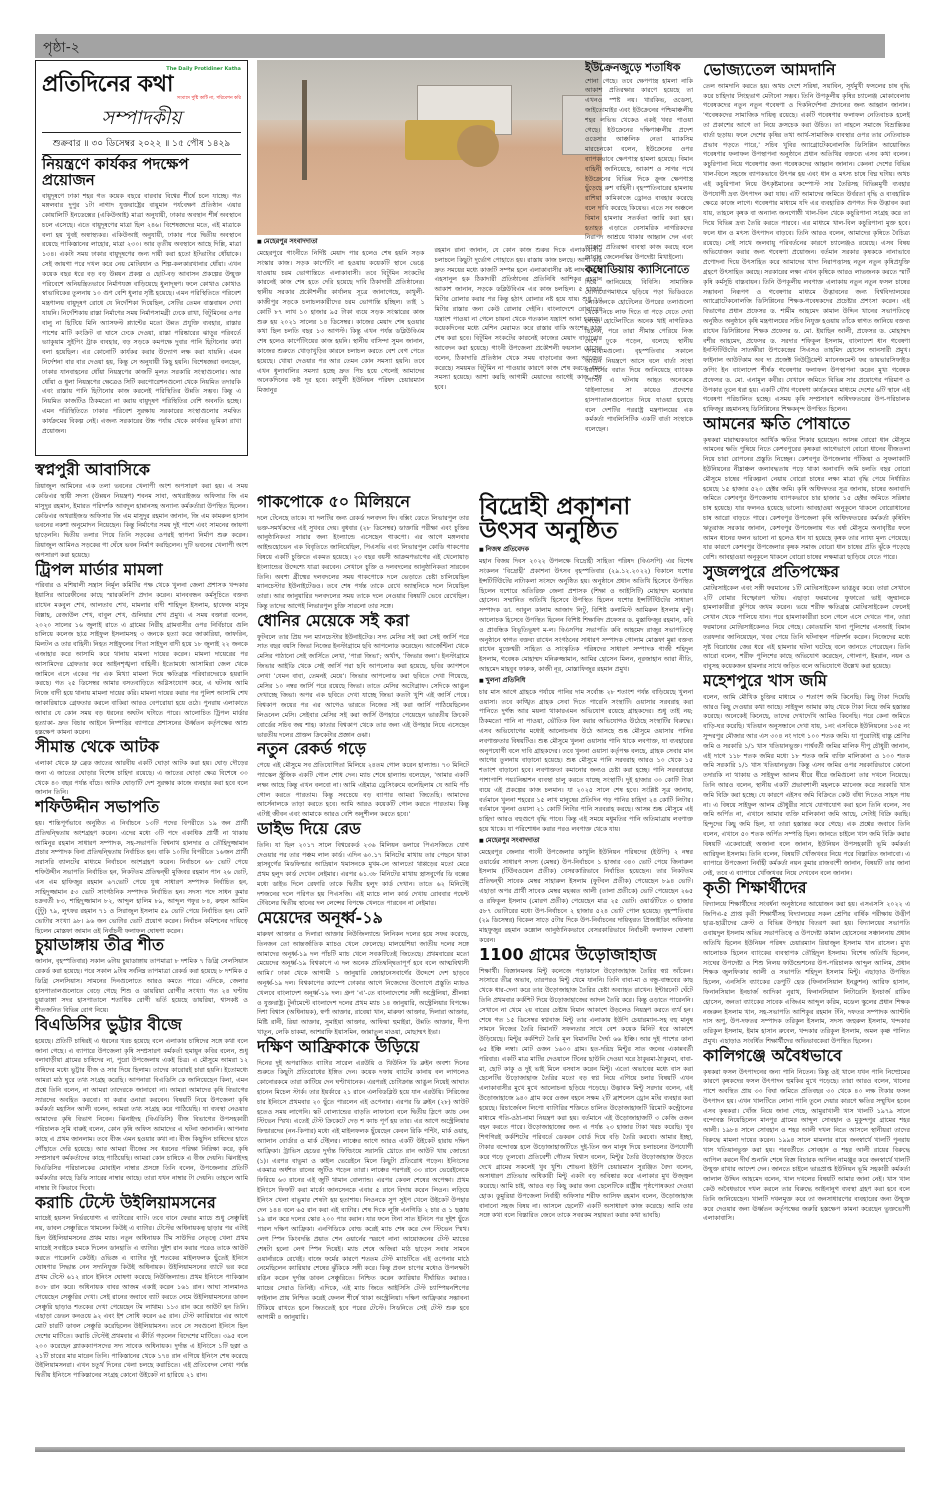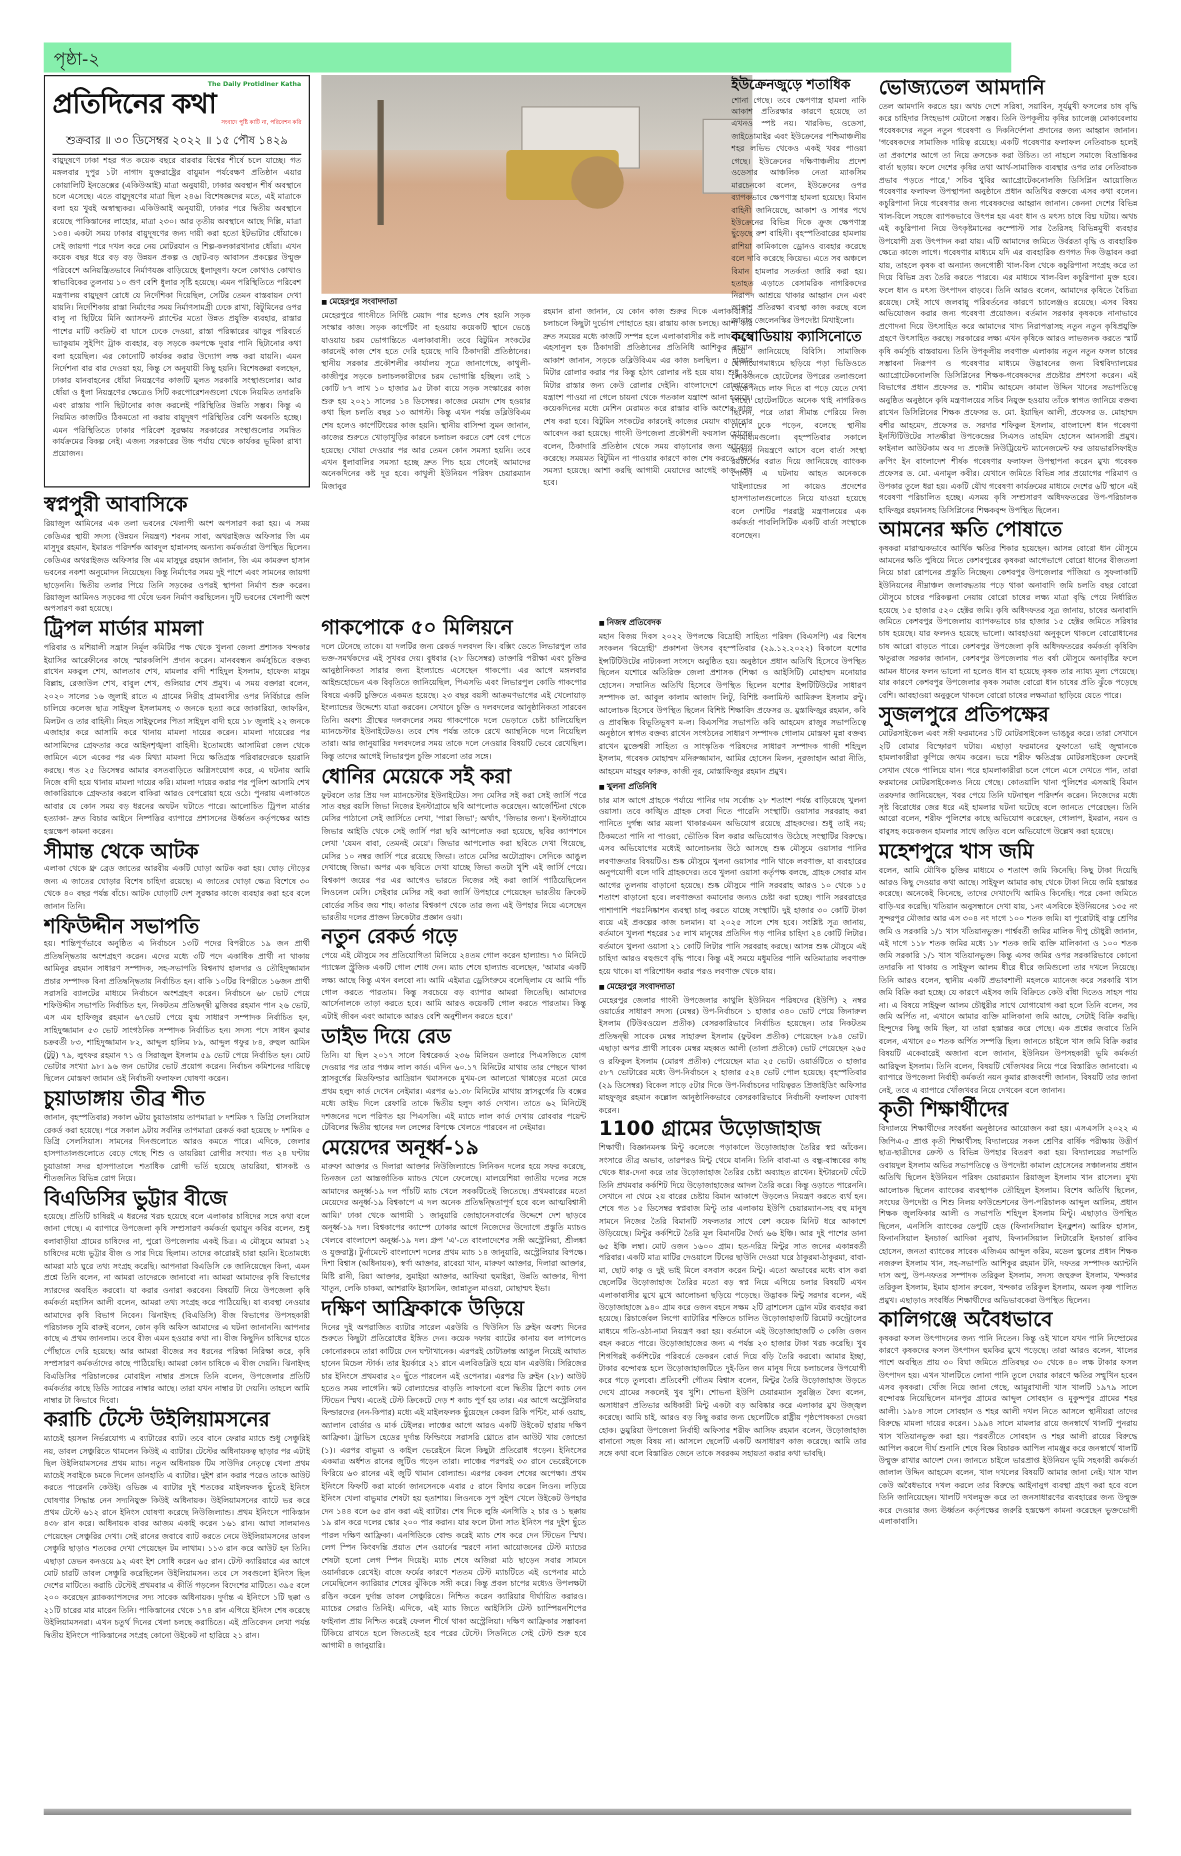--- a/index.html
+++ b/index.html
@@ -1,18 +1,18 @@
 <!DOCTYPE html>
 <html><head>
 <meta charset="utf-8">
 <style>
   * { box-sizing: border-box; margin: 0; padding: 0; }
   html, body { width: 945px; height: 1485px; background: #ffffff; overflow: hidden; }
   body { font-family: "DejaVu Sans", "Liberation Sans", sans-serif; color: #111; position: relative; }
-  .topbar { position: absolute; left: 35px; top: 34px; width: 774px; height: 24px; background: #86efac; }
+  .topbar { position: absolute; left: 35px; top: 34px; width: 850px; height: 24px; background: #a3a3a3; }
   .pagenum { position: absolute; left: 8px; top: 2px; font-size: 14px; color: #222; }
   .page { position: absolute; left: 35px; top: 60px; width: 875px; height: 1340px; }
   .col { position: absolute; top: 0; overflow: hidden; }
   .body-text { font-family: "DejaVu Serif", "Liberation Serif", serif; font-size: 6.3px; line-height: 9.8px; text-align: justify; color: #222; }
   .hl { font-family: "DejaVu Sans", "Liberation Sans", sans-serif; font-weight: 700; text-align: left; color: #111; line-height: 1.05; margin: 2px 0 2px; }
   .hl.m { font-size: 16px; }
   .hl.l { font-size: 23px; }
   .hl.red { color: #e0101c; font-size: 24px; line-height: 30px; }
   .byline { font-family: "DejaVu Sans", "Liberation Sans", sans-serif; font-size: 6.5px; font-weight: 700; margin: 1px 0; }
   .byline::before { content: "■ "; font-size: 5px; }
@@ -39,21 +39,23 @@
   <span class="pagenum" data-name="page-number">পৃষ্ঠা-২</span>
 </div>
 
 <div class="page" data-name="newspaper-page">
 
   <div class="col" style="left:0;width:213px;" data-name="column-1">
     <div class="masthead" data-name="masthead">
       <div class="mast-en" data-name="masthead-english-name">The Daily Protidiner Katha</div>
       <div class="mast-title" data-name="masthead-title">প্রতিদিনের কথা</div>
       <div class="mast-tag" data-name="masthead-tagline">সংবাদে পুষ্টি কাটি না, পরিবেশন করি</div>
+      <div class="mast-sub" data-name="section-title">সম্পাদকীয়</div>
       <div class="mast-date" data-name="issue-date">শুক্রবার ॥ ৩০ ডিসেম্বর ২০২২ ॥ ১৫ পৌষ ১৪২৯</div>
+      <div class="hl m" data-name="editorial-headline" style="font-size:15px;">নিয়ন্ত্রণে কার্যকর পদক্ষেপ প্রয়োজন</div>
       <div class="body-text" data-name="editorial-body">বায়ুদূষণে ঢাকা শহর গত কয়েক বছরে বারবার বিশ্বের শীর্ষে চলে যাচ্ছে। গত মঙ্গলবার দুপুর ১টা নাগাদ যুক্তরাষ্ট্রের বায়ুমান পর্যবেক্ষণ প্রতিষ্ঠান এয়ার কোয়ালিটি ইনডেক্সের (একিউআই) মাত্রা অনুযায়ী, ঢাকার অবস্থান শীর্ষ অবস্থানে চলে এসেছে। এতে বায়ুদূষণের মাত্রা ছিল ২৪৬। বিশেষজ্ঞদের মতে, এই মাত্রাকে বলা হয় খুবই অস্বাস্থ্যকর। একিউআই অনুযায়ী, ঢাকার পরে দ্বিতীয় অবস্থানে রয়েছে পাকিস্তানের লাহোর, মাত্রা ২৩০। আর তৃতীয় অবস্থানে আছে দিল্লি, মাত্রা ১৩৪। একটা সময় ঢাকার বায়ুদূষণের জন্য দায়ী করা হতো ইটভাটার ধোঁয়াকে। সেই জায়গা পরে দখল করে নেয় মোটরযান ও শিল্প-কলকারখানার ধোঁয়া। এখন কয়েক বছর ধরে বড় বড় উন্নয়ন প্রকল্প ও ছোট-বড় আবাসন প্রকল্পের উন্মুক্ত পরিবেশে অনিয়ন্ত্রিতভাবে নির্মাণযজ্ঞ বাড়িয়েছে ধুলাদূষণ। ফলে কোথাও কোথাও স্বাভাবিকের তুলনায় ১০ গুণ বেশি ধুলার সৃষ্টি হয়েছে। এমন পরিস্থিতিতে পরিবেশ মন্ত্রণালয় বায়ুদূষণ রোধে যে নির্দেশিকা দিয়েছিল, সেটির তেমন বাস্তবায়ন দেখা যায়নি। নির্দেশিকায় রাস্তা নির্মাণের সময় নির্মাণসামগ্রী ঢেকে রাখা, বিটুমিনের ওপর বালু না ছিটিয়ে মিনি অ্যাসফল্ট প্ল্যান্টের মতো উন্নত প্রযুক্তি ব্যবহার, রাস্তার পাশের মাটি কংক্রিট বা ঘাসে ঢেকে দেওয়া, রাস্তা পরিষ্কারের ঝাড়ুর পরিবর্তে ভ্যাকুয়াম সুইপিং ট্রাক ব্যবহার, বড় সড়কে কমপক্ষে দুবার পানি ছিটানোর কথা বলা হয়েছিল। এর কোনোটি কার্যকর করার উদ্যোগ লক্ষ করা যায়নি। এমন নির্দেশনা বার বার দেওয়া হয়, কিন্তু সে অনুযায়ী কিছু হয়নি। বিশেষজ্ঞরা বলছেন, ঢাকার যানবাহনের ধোঁয়া নিয়ন্ত্রণের কাজটি মূলত সরকারি সংস্থাগুলোর। আর ধোঁয়া ও ধুলা নিয়ন্ত্রণের ক্ষেত্রেও সিটি করপোরেশনগুলো থেকে নিয়মিত তদারকি এবং রাস্তায় পানি ছিটানোর কাজ করলেই পরিস্থিতির উন্নতি সম্ভব। কিন্তু এ নিয়মিত কাজটিও ঠিকমতো না করায় বায়ুদূষণ পরিস্থিতির বেশি অবনতি হচ্ছে। এমন পরিস্থিতিতে ঢাকার পরিবেশ সুরক্ষায় সরকারের সংস্থাগুলোর সমন্বিত কার্যক্রমের বিকল্প নেই। এজন্য সরকারের উচ্চ পর্যায় থেকে কার্যকর ভূমিকা রাখা প্রয়োজন।</div>
     </div>
     <div data-name="article">
       <div class="hl m" data-name="article-headline">স্বপ্নপুরী আবাসিকে</div>
       <div class="body-text" data-name="article-body">রিয়াজুল আমিনের এক তলা ভবনের খেলাপী অংশ অপসারণ করা হয়। এ সময় কেডিএর স্থায়ী সদস্য (উন্নয়ন নিয়ন্ত্রণ) শবনম সাবা, অথরাইজড অফিসার জি এম মাসুদুর রহমান, ইমারত পরিদর্শক আবদুল হান্নানসহ অন্যান্য কর্মকর্তারা উপস্থিত ছিলেন। কেডিএর অথরাইজড অফিসার জি এম মাসুদুর রহমান জানান, জি এম কামরুল হাসান ভবনের নকশা অনুমোদন নিয়েছেন। কিন্তু নির্মাণের সময় দুই পাশে এবং সামনের জায়গা ছাড়েননি। দ্বিতীয় তলার পিয়ে তিনি সড়কের ওপরই স্থাপনা নির্মাণ শুরু করেন। রিয়াজুল আমিনও সড়কের গা ঘেঁষে ভবন নির্মাণ করছিলেন। দুটি ভবনের খেলাপী অংশ অপসারণ করা হয়েছে।</div>
     </div>
     <div data-name="article">
       <div class="hl m" data-name="article-headline">ট্রিপল মার্ডার মামলা</div>
       <div class="body-text" data-name="article-body">পরিবার ও মশিয়ালী সন্ত্রাস নির্মূল কমিটির পক্ষ থেকে খুলনা জেলা প্রশাসক খন্দকার ইয়াসির আরেফীনের কাছে স্মারকলিপি প্রদান করেন। মানববন্ধন কর্মসূচিতে বক্তব্য রাখেন মকবুল শেখ, আলতাব শেখ, মামলার বাদী শাহিদুল ইসলাম, হাফেজ মাসুম বিল্লাহ, রেজাউল শেখ, বাবুল শেখ, গুলিয়ার শেখ প্রমুখ। এ সময় বক্তারা বলেন, ২০২০ সালের ১৬ জুলাই রাতে এ গ্রামের নিরীহ গ্রামবাসীর ওপর নির্বিচারে গুলি চালিয়ে কলেজ ছাত্র সাইফুল ইসলামসহ ৩ জনকে হত্যা করে জাকারিয়া, জাফরিন, মিলটন ও তার বাহিনী। নিহত সাইফুলের পিতা সাইদুল বাদী হয়ে ১৮ জুলাই ২২ জনকে এজাহার করে আসামি করে থানায় মামলা দায়ের করেন। মামলা দায়েরের পর আসামিদের গ্রেফতার করে আইনশৃঙ্খলা বাহিনী। ইতোমধ্যে আসামিরা জেল থেকে জামিনে এসে একের পর এক মিথ্যা মামলা দিয়ে ক্ষতিগ্রস্ত পরিবারদেরকে হয়রানি করছে। গত ২৫ ডিসেম্বর আমার বসতবাড়িতে অগ্নিসংযোগ করে, এ ঘটনায় আমি নিজে বাদী হয়ে থানায় মামলা দায়ের করি। মামলা দায়ের করার পর পুলিশ আসামি শেখ জাকারিয়াকে গ্রেফতার করলে বাকিরা আরও বেপরোয়া হয়ে ওঠে। পুনরায় এলাকাতে আবার যে কোন সময় বড় ধরনের অঘটন ঘটাতে পারে। আলোচিত ট্রিপল মার্ডার হত্যাকা- দ্রুত বিচার আইনে নিষ্পত্তির ব্যাপারে প্রশাসনের ঊর্ধ্বতন কর্তৃপক্ষের আশু হস্তক্ষেপ কামনা করেন।</div>
     </div>
@@ -124,20 +126,21 @@
     <div data-name="article">
       <div class="hl m" data-name="article-headline">দক্ষিণ আফ্রিকাকে উড়িয়ে</div>
       <div class="body-text" data-name="article-body">দিনের দুই অপরাজিত ব্যাটার সারেল এরউয়ি ও থিউনিস ডি ব্রুইন অবশ্য দিনের শুরুতে কিছুটা প্রতিরোধের ইঙ্গিত দেন। কয়েক দফায় ব্যাটের কানায় বল লাগলেও কোনোরকমে তারা কাটিয়ে দেন ঘণ্টাখানেক। এরপরই চোটাক্রান্ত আঙুল নিয়েই আঘাত হানেন মিচেল স্টার্ক। তার ইয়র্কারে ২১ রানে এলবিডব্লিউ হয়ে যান এরউয়ি। সিরিজের চার ইনিংসে প্রথমবার ২০ ছুঁতে পারলেন এই ওপেনার। এরপর ডি ব্রুইন (২৮) আউট হতেও সময় লাগেনি। স্কট বোল্যান্ডের বাড়তি লাফানো বলে দ্বিতীয় স্লিপে ক্যাচ নেন স্টিভেন স্মিথ। এতেই টেস্ট ক্রিকেটে দেড় শ ক্যাচ পূর্ণ হয় তার। এর আগে অস্ট্রেলিয়ার ফিল্ডারদের (নন-কিপার) মধ্যে এই মাইলফলক ছুঁয়েছেন কেবল রিকি পন্টিং, মার্ক ওয়াহ, অ্যালান বোর্ডার ও মার্ক টেইলর। লাঞ্চের আগে আরও একটি উইকেট হারায় দক্ষিণ আফ্রিকা। ট্রাভিস হেডের দুর্দান্ত ফিল্ডিংয়ে সরাসরি থ্রোতে রান আউট খায় জোন্ডো (১)। এরপর বাভুমা ও কাইল ভেরেইনে মিলে কিছুটা প্রতিরোধ গড়েন। ইনিংসের একমাত্র অর্ধশত রানের জুটিও গড়েন তারা। লাঞ্চের পরপরই ৩৩ রানে ভেরেইনেকে ফিরিয়ে ৬৩ রানের এই জুটি থামান বোল্যান্ড। এরপর কেবল শেষের অপেক্ষা। প্রথম ইনিংসে ফিফটি করা মার্কো জানসেনকে এবার ৫ রানে বিদায় করেন লিওন। লড়িয়ে ইনিংস খেলা বাভুমার শেষটা হয় হতাশায়। লিওনকে সুপ সুইপ খেলে উইকেট উপহার দেন ১৪৪ বলে ৬৫ রান করা এই ব্যাটার। শেষ দিকে লুঙ্গি এনগিডি ২ চার ও ১ ছক্কায় ১৯ রান করে দলের স্কোর ২০০ পার করান। যার ফলে টানা সাত ইনিংস পর দুইশ ছুঁতে পারল দক্ষিণ আফ্রিকা। এনগিডিকে বোল্ড করেই ম্যাচ শেষ করে দেন স্টিভেন স্মিথ। লেগ স্পিন কিংবদন্তি প্রয়াত শেন ওয়ার্নের স্মরণে নানা আয়োজনের টেস্ট ম্যাচের শেষটা হলো লেগ স্পিন দিয়েই। ম্যাচ শেষে অজিরা মাঠ ছাড়েন সবার সামনে ওয়ার্নারকে রেখেই। বাজে ফর্মের কারণে শততম টেস্ট ম্যাচটিতে এই ওপেনার মাঠে নেমেছিলেন ক্যারিয়ার শেষের ঝুঁকিকে সঙ্গী করে। কিন্তু প্রবল চাপের মধ্যেও উপলক্ষটা রঙিন করেন দুর্দান্ত ডাবল সেঞ্চুরিতে। নিশ্চিত করেন ক্যারিয়ার দীর্ঘায়িত করারও। ম্যাচের সেরাও তিনিই। এদিকে, এই ম্যাচ জিতে আইসিসি টেস্ট চ্যাম্পিয়নশিপের ফাইনাল প্রায় নিশ্চিত করেই ফেলল শীর্ষে থাকা অস্ট্রেলিয়া। দক্ষিণ আফ্রিকার সম্ভাবনা টিকিয়ে রাখতে হলে জিততেই হবে পরের টেস্টে। সিডনিতে সেই টেস্ট শুরু হবে আগামী ৪ জানুয়ারি।</div>
     </div>
   </div>
 
   <div class="col" style="left:592px;width:0;" data-name="spacer"></div>
 
   <div class="col" style="left:444px;top:432px;width:214px;" data-name="column-3">
     <div data-name="article">
+      <div class="hl l" data-name="article-headline">বিদ্রোহী প্রকাশনা উৎসব অনুষ্ঠিত</div>
       <div class="byline" data-name="article-byline">নিজস্ব প্রতিবেদক</div>
       <div class="body-text" data-name="article-body">মহান বিজয় দিবস ২০২২ উপলক্ষে বিদ্রোহী সাহিত্য পরিষদ (বিএসপি) এর বিশেষ সংকলন 'বিদ্রোহী' প্রকাশনা উৎসব বৃহস্পতিবার (২৯.১২.২০২২) বিকালে যশোর ইন্সটিটিউটের নাট্যকলা সংসদে অনুষ্ঠিত হয়। অনুষ্ঠানে প্রধান অতিথি হিসেবে উপস্থিত ছিলেন যশোরে অতিরিক্ত জেলা প্রশাসক (শিক্ষা ও আইসিটি) মোহাম্মদ মনোয়ার হোসেন। সম্মানিত অতিথি হিসেবে উপস্থিত ছিলেন যশোর ইন্সটিটিউটের সাধারণ সম্পাদক ডা. আবুল কালাম আজাদ লিটু, বিশিষ্ট কলামিস্ট আমিরুল ইসলাম রন্টু। আলোচক হিসেবে উপস্থিত ছিলেন বিশিষ্ট শিক্ষাবিদ প্রফেসর ড. মুস্তাফিজুর রহমান, কবি ও প্রাবন্ধিক বিভূতিভূষণ ম-ল। বিএসপির সভাপতি কবি আহমেদ রাজুর সভাপতিত্বে অনুষ্ঠানে স্বাগত বক্তব্য রাখেন সংগঠনের সাধারণ সম্পাদক গোলাম মোস্তফা মুন্না বক্তব্য রাখেন মুক্তেশ্বরী সাহিত্য ও সাংস্কৃতিক পরিষদের সাধারণ সম্পাদক গাজী শহিদুল ইসলাম, গবেষক মোহাম্মদ মনিরুজ্জামান, আমির হোসেন মিলন, নূরজাহান আরা নীতি, আহমেদ মাহবুব ফারুক, কাজী নূর, মোস্তাফিজুর রহমান প্রমুখ।</div>
     </div>
     <div data-name="article">
       <div class="byline" data-name="article-byline">খুলনা প্রতিনিধি</div>
       <div class="body-text" data-name="article-body">চার মাস আগে গ্রাহকে পর্যায়ে পানির দাম সর্বোচ্চ ২৮ শতাংশ পর্যন্ত বাড়িয়েছে খুলনা ওয়াসা। তবে কাঙ্খিত গ্রাহক সেবা দিতে পারেনি সংস্থাটি। ওয়াসার সরবরাহ করা পানিতে দুর্গন্ধ আর ময়লা থাকারএমন অভিযোগ রয়েছে গ্রাহকদের। শুধু তাই নয়; ঠিকমতো পানি না পাওয়া, ভৌতিক বিল করার অভিযোগও উঠেছে সংস্থাটির বিরুদ্ধে। এসব অভিযোগের মধ্যেই আলোচনায় উঠে আসছে শুষ্ক মৌসুমে ওয়াসার পানির লবণাক্ততার বিষয়টিও। শুষ্ক মৌসুমে খুলনা ওয়াসার পানি থাকে লবণাক্ত, যা ব্যবহারের অনুপযোগী বলে দাবি গ্রাহকদের। তবে খুলনা ওয়াসা কর্তৃপক্ষ বলছে, গ্রাহক সেবার মান আগের তুলনায় বাড়ানো হয়েছে। শুষ্ক মৌসুমে পানি সরবরাহ আরও ১০ থেকে ১৫ শতাংশ বাড়ানো হবে। লবণাক্ততা কমানোর জন্যও চেষ্টা করা হচ্ছে। পানি সরবরাহের পাশাপাশি পয়ঃনিষ্কাশন ব্যবস্থা চালু করতে যাচ্ছে সংস্থাটি। দুই হাজার ৩০ কোটি টাকা ব্যয়ে এই প্রকল্পের কাজ চলমান। যা ২০২৫ সালে শেষ হবে। সংশ্লিষ্ট সূত্র জানায়, বর্তমানে খুলনা শহরের ১৫ লাখ মানুষের প্রতিদিন গড় পানির চাহিদা ২৪ কোটি লিটার। বর্তমানে খুলনা ওয়াসা ২১ কোটি লিটার পানি সরবরাহ করছে। আসন্ন শুষ্ক মৌসুমে এই চাহিদা আরও বহুগুণে বৃদ্ধি পাবে। কিন্তু এই সময়ে মধুমতির পানি অতিমাত্রায় লবণাক্ত হয়ে থাকে। যা পরিশোধন করার পরও লবণাক্ত থেকে যায়।</div>
     </div>
     <div data-name="article">
       <div class="byline" data-name="article-byline">মেহেরপুর সংবাদদাতা</div>
       <div class="body-text" data-name="article-body">মেহেরপুর জেলার গাংনী উপজেলার কাথুলি ইউনিয়ন পরিষদের (ইউপি) ২ নম্বর ওয়ার্ডের সাধারণ সদস্য (মেম্বর) উপ-নির্বাচনে ১ হাজার ৩৪০ ভোট পেয়ে জিনারুল ইসলাম (টিউবওয়েল প্রতীক) বেসরকারিভাবে নির্বাচিত হয়েছেন। তার নিকটতম প্রতিদ্বন্দ্বী সাবেক মেম্বর সাহারুল ইসলাম (ফুটবল প্রতীক) পেয়েছেন ৮৯৪ ভোট। এছাড়া অপর প্রার্থী সাবেক মেম্বর মহব্বত আলী (তালা প্রতীকে) ভোট পেয়েছেন ২৬৫ ও রফিকুল ইসলাম (মোরগ প্রতীক) পেয়েছেন মাত্র ২৫ ভোট। ওয়ার্ডটিতে ৩ হাজার ৫৮৭ ভোটারের মধ্যে উপ-নির্বাচনে ২ হাজার ৫২৪ ভোট পোল হয়েছে। বৃহস্পতিবার (২৯ ডিসেম্বর) বিকেল সাড়ে ৫টার দিকে উপ-নির্বাচনের দায়িত্বরত প্রিজাইডিং অফিসার মাহফুজুর রহমান কল্লোল আনুষ্ঠানিকভাবে বেসরকারিভাবে নির্বাচনী ফলাফল ঘোষণা করেন।</div>

